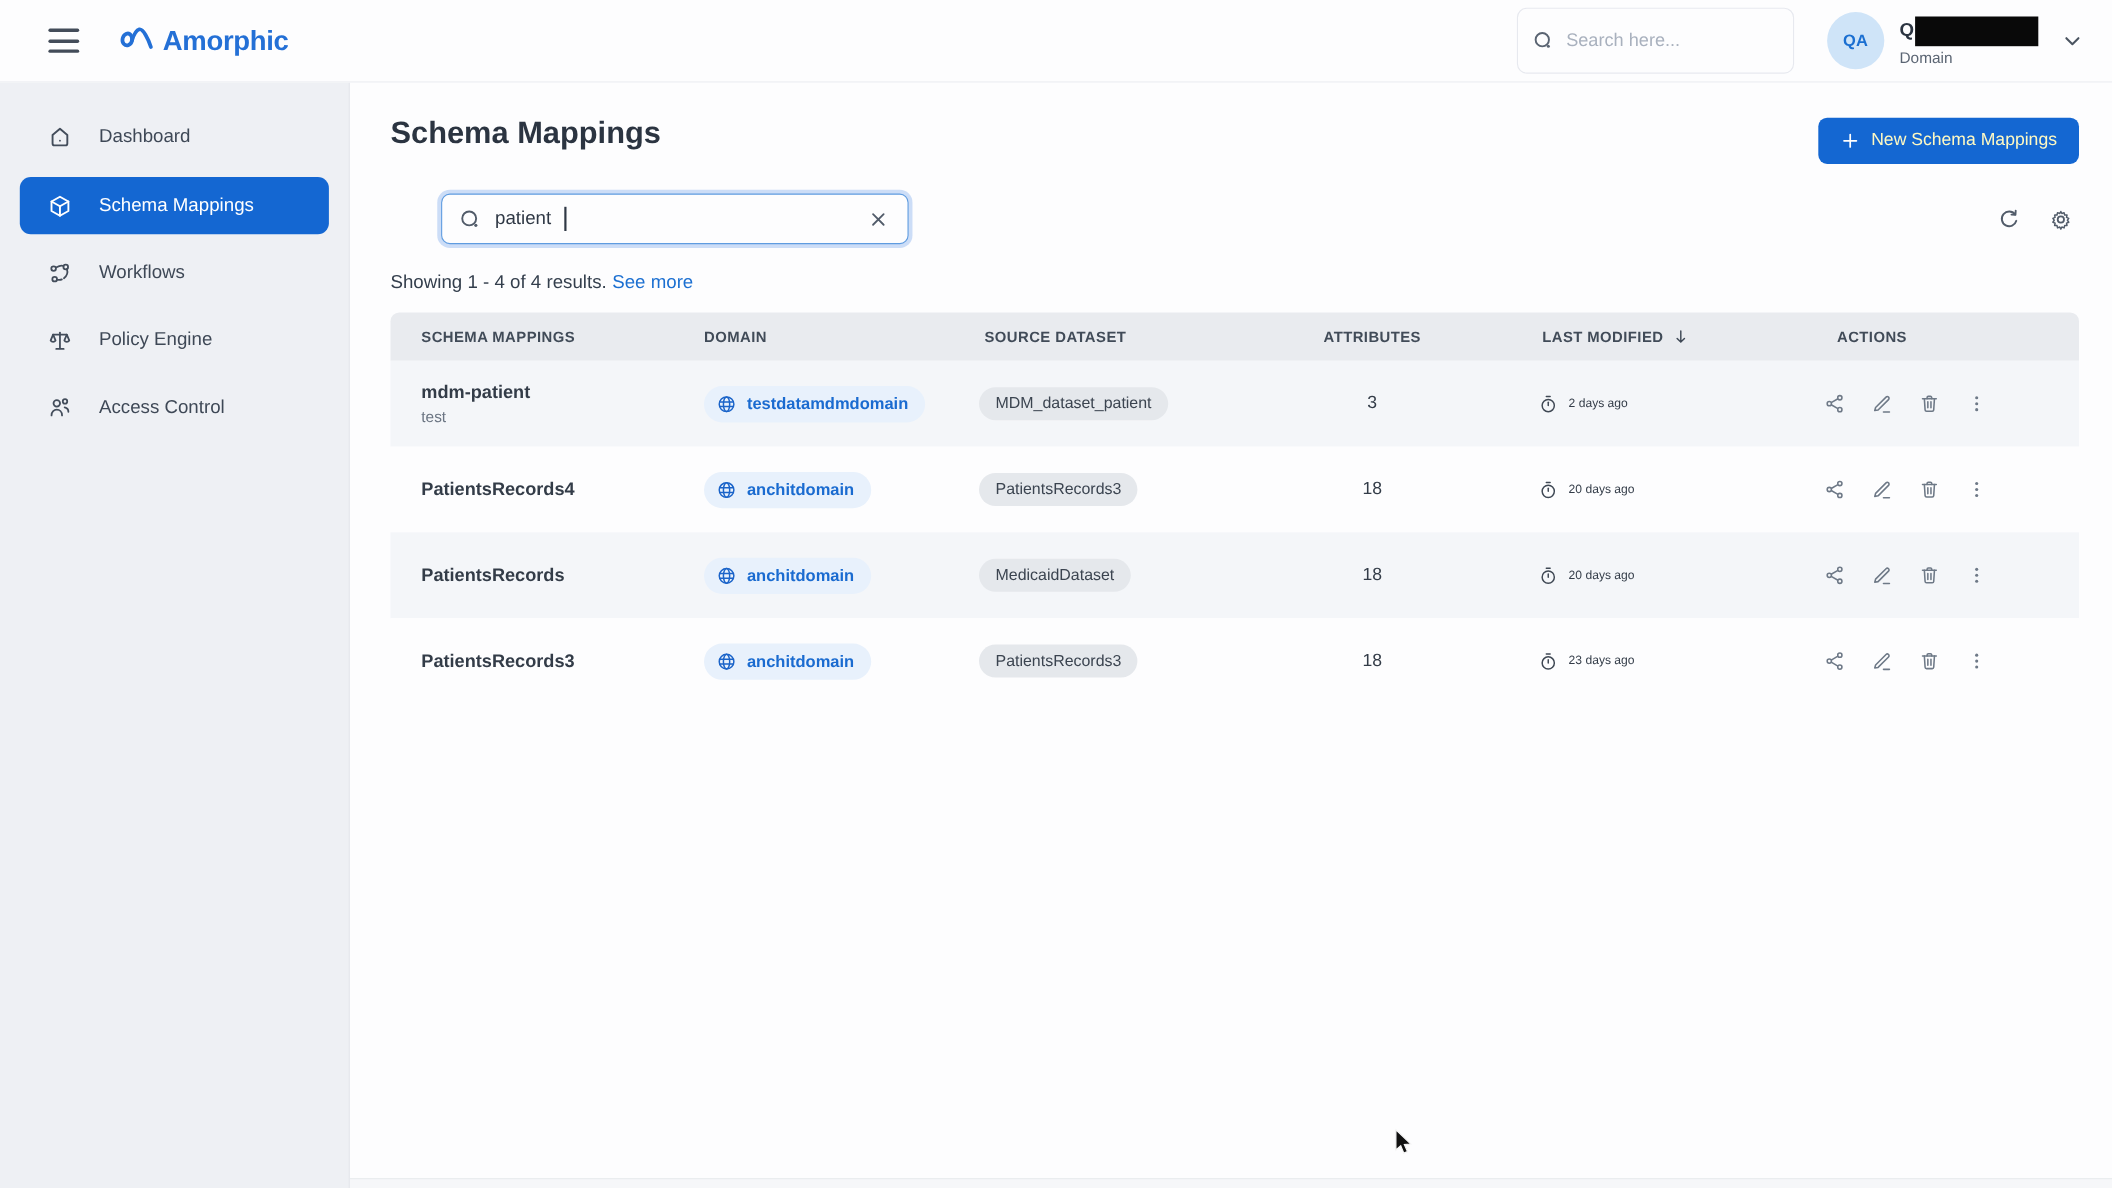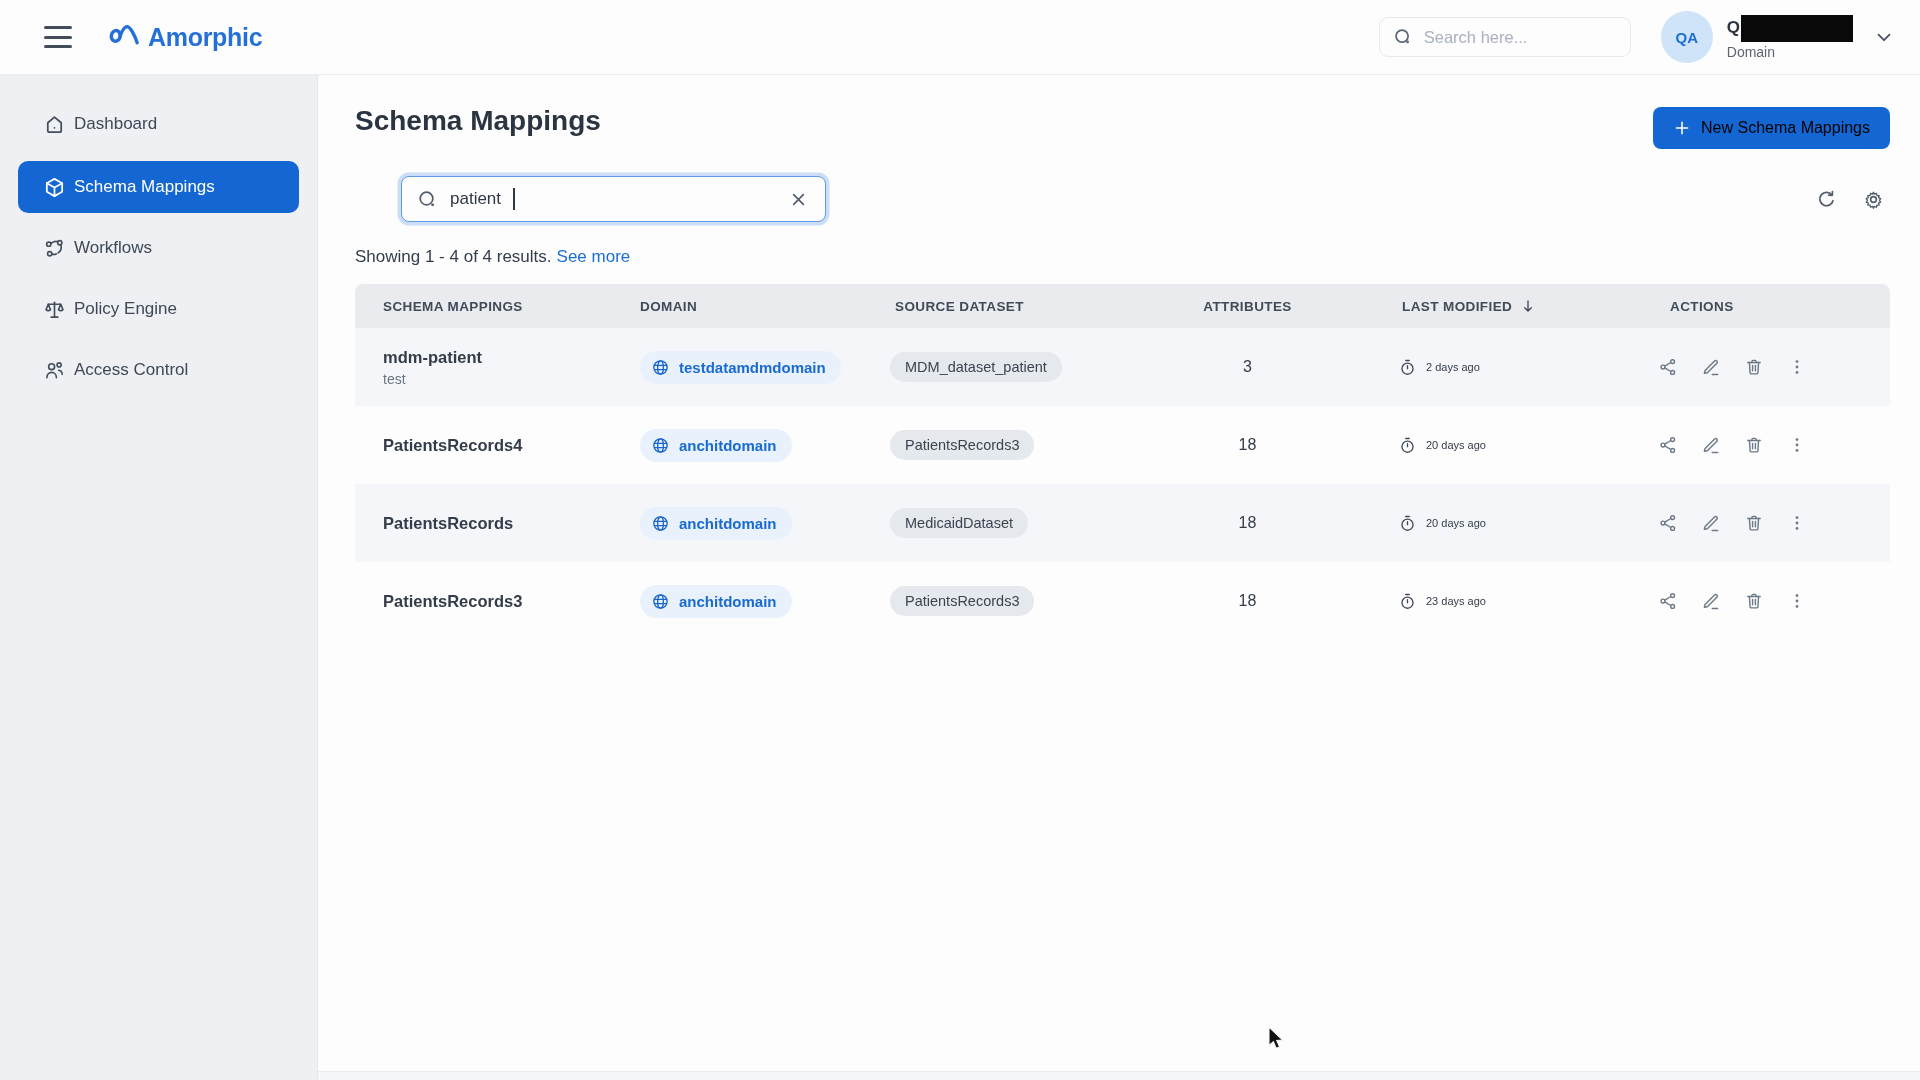--- a/index.html
+++ b/index.html
@@ -17,21 +17,21 @@
     position: absolute; top: 0; left: 0; right: 0; height: 75px;
     background: #fdfdfe; border-bottom: 1px solid #ecedf1;
     display: flex; align-items: center; padding: 0 25px 0 44px; z-index: 5;
   }
   .hamburger { width: 28px; height: 22px; display: flex; flex-direction: column; justify-content: space-between; cursor: pointer; background: none; border: none; }
   .hamburger span { display: block; height: 3px; background: #434c59; border-radius: 2px; }
   .logo { display: flex; align-items: center; gap: 4px; margin-left: 36px; }
   .logo-text { font-size: 25px; font-weight: 700; color: #2470d6; letter-spacing: -0.3px; }
   .topbar-spacer { flex: 1; }
   .top-search {
-    width: 252px; height: 40px; border: 1px solid #e7e9ef; border-radius: 9px;
+    width: 252px; height: 60px; border: 1px solid #e7e9ef; border-radius: 9px;
     background: #fdfdfe; display: flex; align-items: center; padding: 0 12px; gap: 10px; margin-right: 30px;
   }
   .top-search input {
     border: none; outline: none; background: transparent; flex: 1;
     font-family: inherit; font-size: 16.5px; color: #333c48;
   }
   .top-search input::placeholder { color: #a9b1be; }
   .userbox { display: flex; align-items: center; gap: 14px; }
   .avatar {
     width: 52px; height: 52px; border-radius: 50%; background: #cfe4f8;
@@ -44,38 +44,38 @@
   .user-role { font-size: 14px; color: #5b6573; }
   .chev { color: #4a5460; margin-left: 6px; }
 
   
   .sidebar {
     position: absolute; top: 75px; left: 0; bottom: 0; width: 318px;
     background: #eef0f4; border-right: 1px solid #e4e7ec; padding-top: 25px; z-index: 4;
   }
   .nav-item {
     height: 48px; margin: 0 18px 13px 18px; border-radius: 10px;
-    display: flex; align-items: center; gap: 8px; padding: 0 10px 0 25px;
+    display: flex; align-items: center; gap: 24px; padding: 0 10px 0 25px;
     font-size: 17px; color: #3e4856; cursor: pointer;
   }
   .nav-item .nicon { color: #434d5b; flex: 0 0 auto; }
   .nav-item.active { background: #1467d2; color: #ffffff; height: 52px; margin-bottom: 11px; }
   .nav-item.active .nicon { color: #ffffff; }
 
   
   .main {
     position: absolute; top: 75px; left: 318px; right: 0; bottom: 0;
     background: #fdfdfe; padding: 30px 30px 0 37px;
   }
   .title-row { display: flex; align-items: flex-start; justify-content: space-between; }
   .page-title { font-size: 28px; font-weight: 700; color: #2b3441; }
   .page-subtitle { font-size: 17px; color: #454f5d; margin-top: 9px; }
   .btn-primary {
     display: flex; align-items: center; gap: 10px; height: 42px; padding: 0 20px;
-    background: #1467d2; color: #000000; border: none; border-radius: 8px;
+    background: #1467d2; color: #fef9c3; border: none; border-radius: 8px;
     font-family: inherit; font-size: 16px; cursor: pointer; margin-top: 2px;
   }
   .filter-row { margin-top: 27px; display: flex; align-items: center; }
   .filter-box {
     position: relative; width: 425px; height: 46px; background: #fdfdfe;
     border: 1.5px solid #5f9ce0; border-radius: 8px;
     box-shadow: 0 0 0 3.5px rgba(80, 140, 230, 0.28);
     display: flex; align-items: center; padding: 0 14px; gap: 11px; margin-left: 46px;
   }
   .filter-box .ftext { font-size: 17px; color: #2f3845; }

